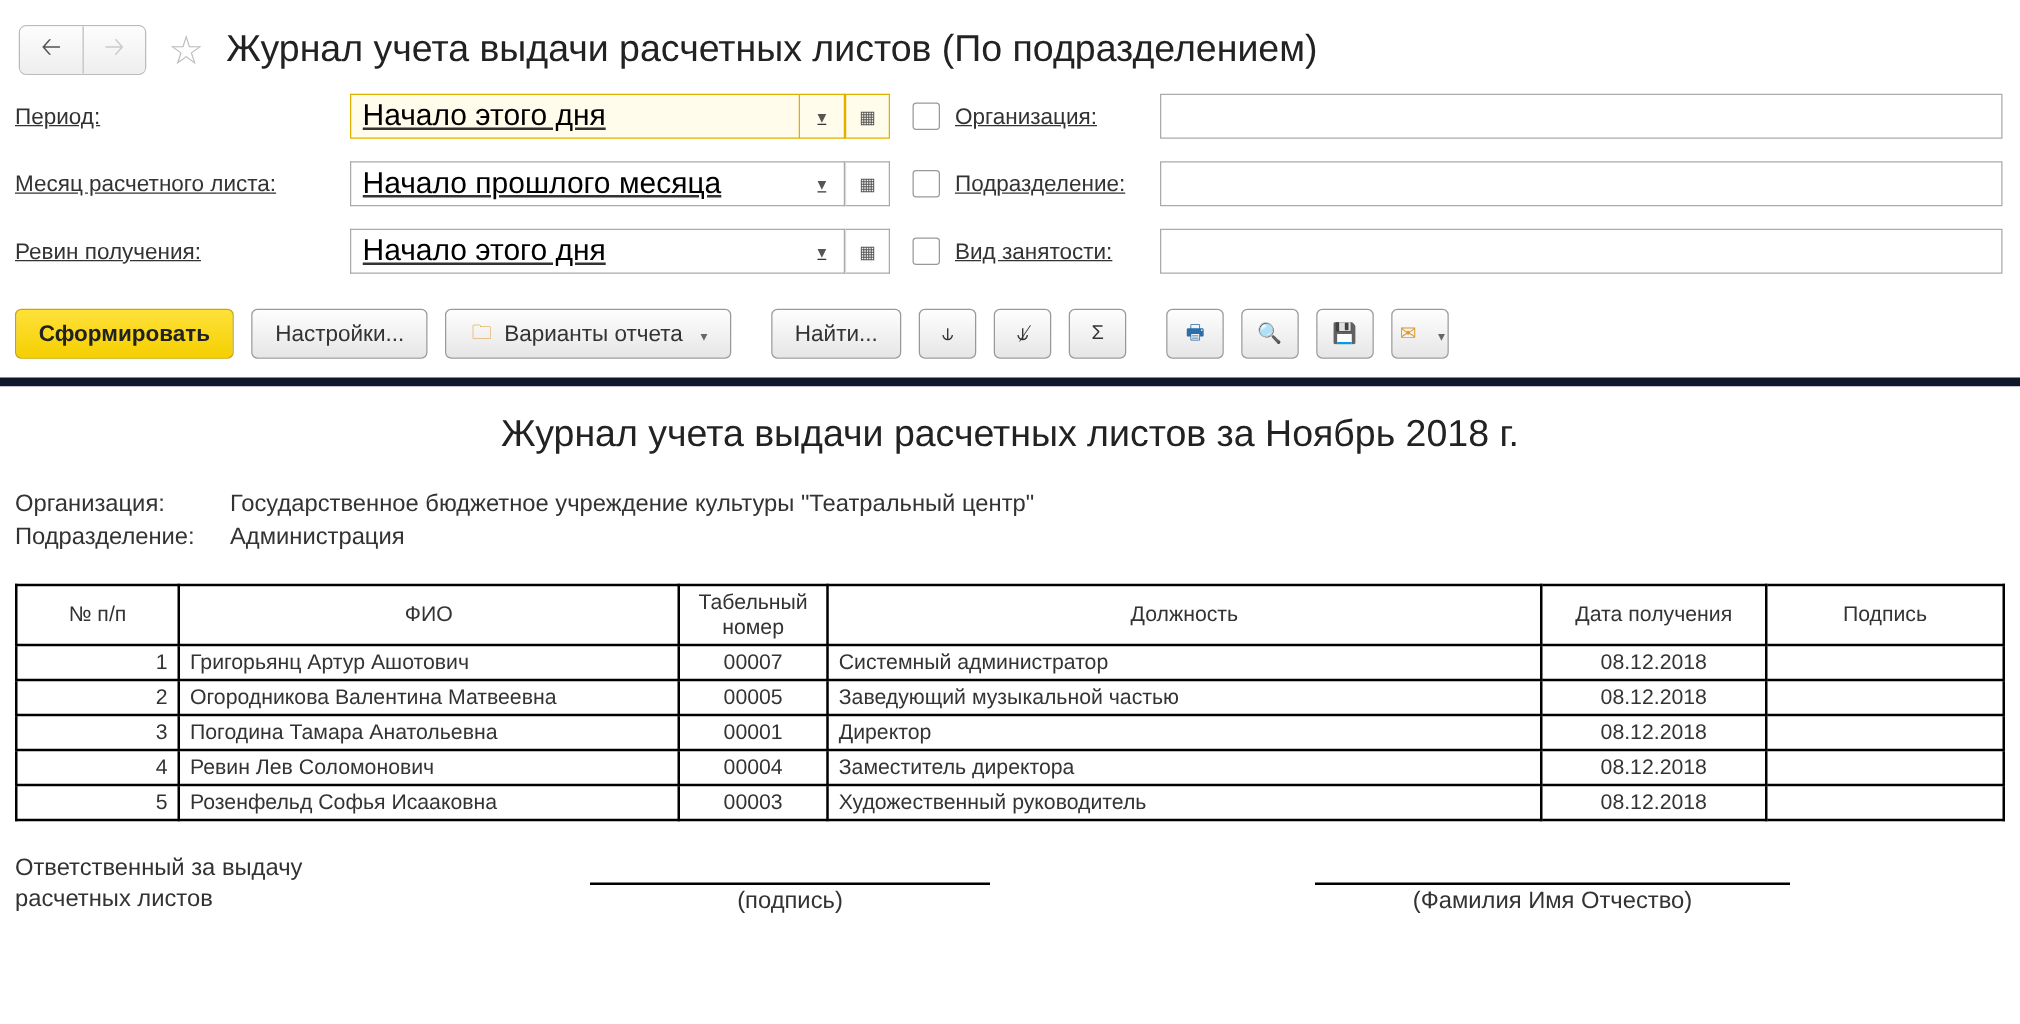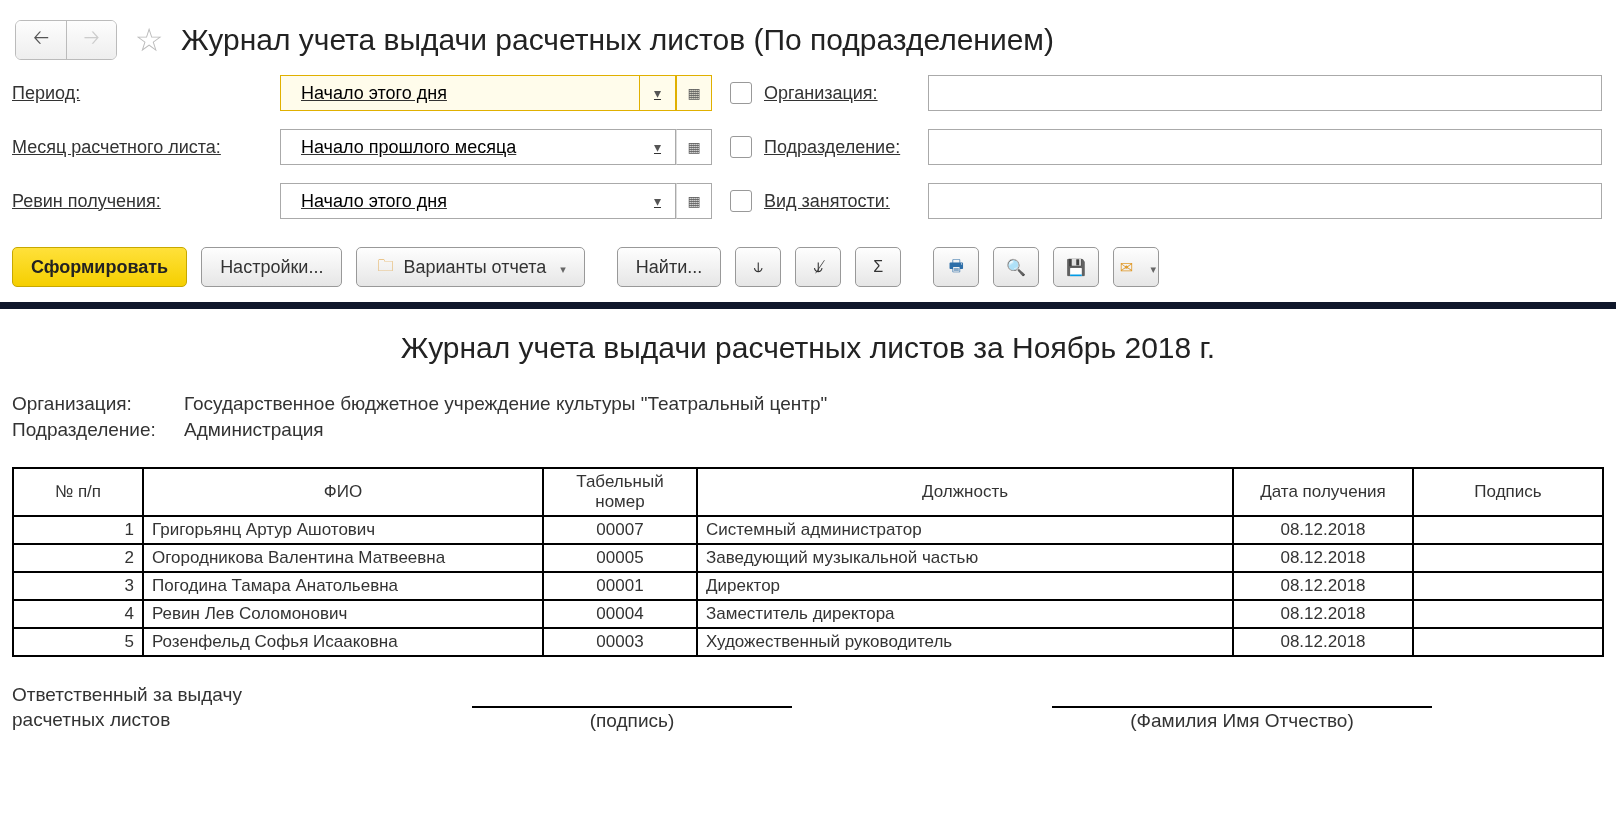--- a/index.html
+++ b/index.html
@@ -67,22 +67,22 @@
   .picker {
     display: flex;
     height: 36px;
   }
   .picker.highlight .picker-input { border: 1px solid #e0b000; background: #fffceb; }
   .picker.highlight .picker-btn { border-color: #e0b000; background: #fffceb; }
   .picker-input {
     width: 360px;
     border: 1px solid #aaa;
     border-right: none;
-    padding: 4px 20px;
-    font-size: 18px;
+    padding: 4px 9px;
+    font-size: 24px;
     outline: none;
     background: #fff;
   }
   .picker-btn {
     width: 36px;
     height: 36px;
     border: 1px solid #aaa;
     border-left: none;
     background: #fff;
     display: flex;
@@ -160,21 +160,21 @@
     margin: 0 12px 26px 12px;
     border-collapse: collapse;
     font-size: 17px;
   }
   table.data th, table.data td {
     border: 2px solid #000;
     padding: 3px 8px;
   }
   table.data th { font-weight: normal; text-align: center; }
   .col-num { width: 130px; text-align: right; }
-  .col-tab { width: 154px; text-align: center; margin-left: 32px; }
+  .col-tab { width: 119px; text-align: center; margin-left: 32px; }
   .col-date { width: 180px; text-align: center; }
   .col-sign { width: 190px; }
   .col-fio { width: 400px; }
   .signature {
     display: flex;
     align-items: flex-end;
     padding: 0 12px 12px 12px;
     font-size: 19px;
     gap: 30px;
   }

